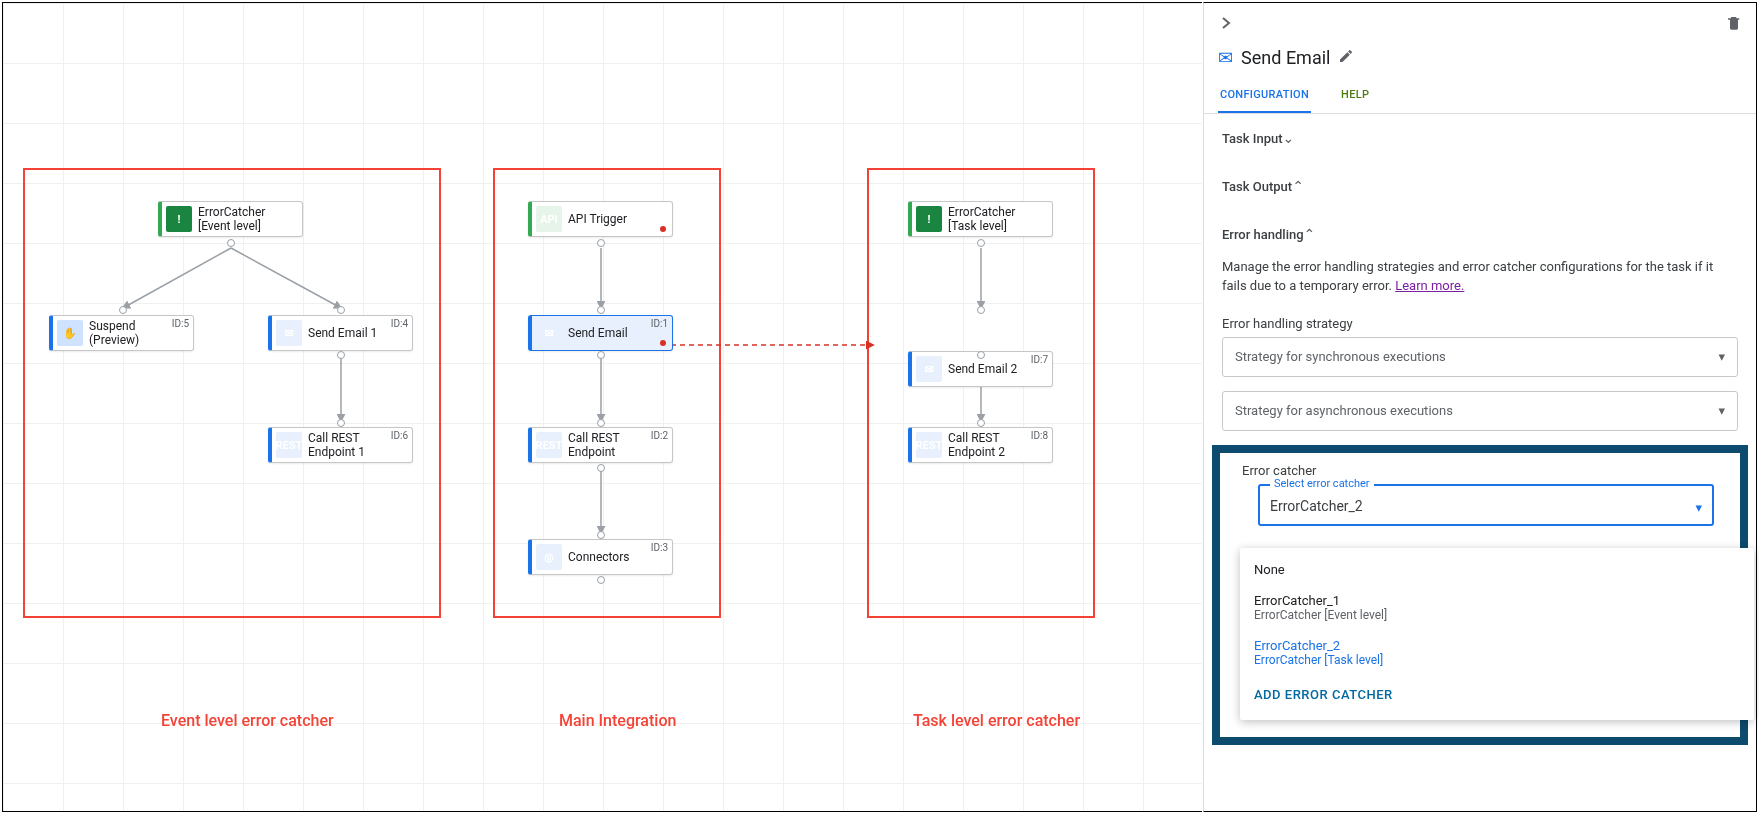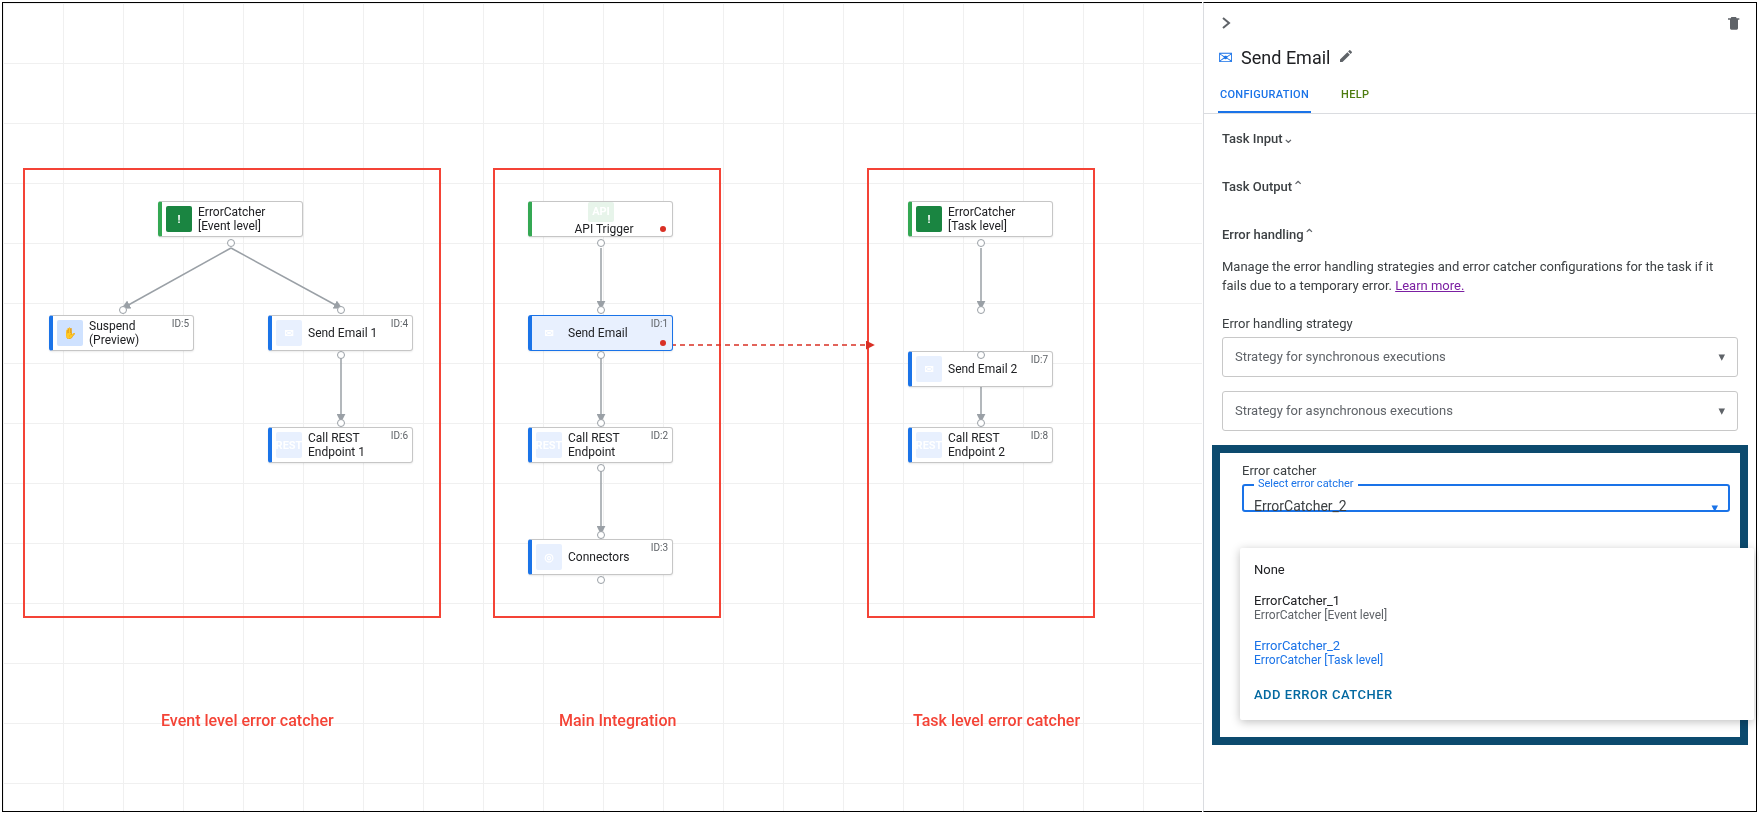--- a/index.html
+++ b/index.html
@@ -150,25 +150,25 @@
 
 .ec-wrap{
   margin:14px 8px 0 8px;
   border:8px solid #0c4a6e;
   padding:4px 0 10px 12px;
   position:relative;
   height:300px;
 }
 .ec-wrap .field-label{ padding:6px 10px 6px 10px;}
 .combo{
-  margin:0 10px;
+  margin:0 26px;
   border:2px solid #1a73e8;
   border-radius:3px;
   position:relative;
-  height:28px;
+  height:42px;
 }
 .combo .floating{
   position:absolute; top:-9px; left:10px;
   background:#fff; padding:0 4px;
   color:#1a73e8; font-size:11px;
 }
 .combo .value{
   padding:12px 10px; font-size:14px; color:#3c4043;
 }
 .combo .tri{
@@ -257,21 +257,21 @@
 
   <div class="node leftbar-blue" style="left:265px;top:424px;">
     <div class="iconbox icon-rest">REST</div>
     <div class="label">
       <span>Call REST</span><br><span>Endpoint 1</span>
     </div>
     <div class="idtag">ID:6</div>
   </div>
   <div class="port" style="left:334px;top:416px;"></div>
 
-  <div class="node leftbar" style="left:525px;top:198px;flex-direction:column;">
+  <div class="node leftbar" style="left:525px;top:198px;">
     <div class="iconbox icon-api">API</div>
     <div class="label">API Trigger</div>
     <div class="red-dot" style="right:6px;bottom:4px;"></div>
   </div>
   <div class="port" style="left:594px;top:236px;"></div>
 
   <div class="node leftbar-blue selected" style="left:525px;top:312px;">
     <div class="iconbox icon-mail">✉</div>
     <div class="label">Send Email</div>
     <div class="idtag">ID:1</div>

